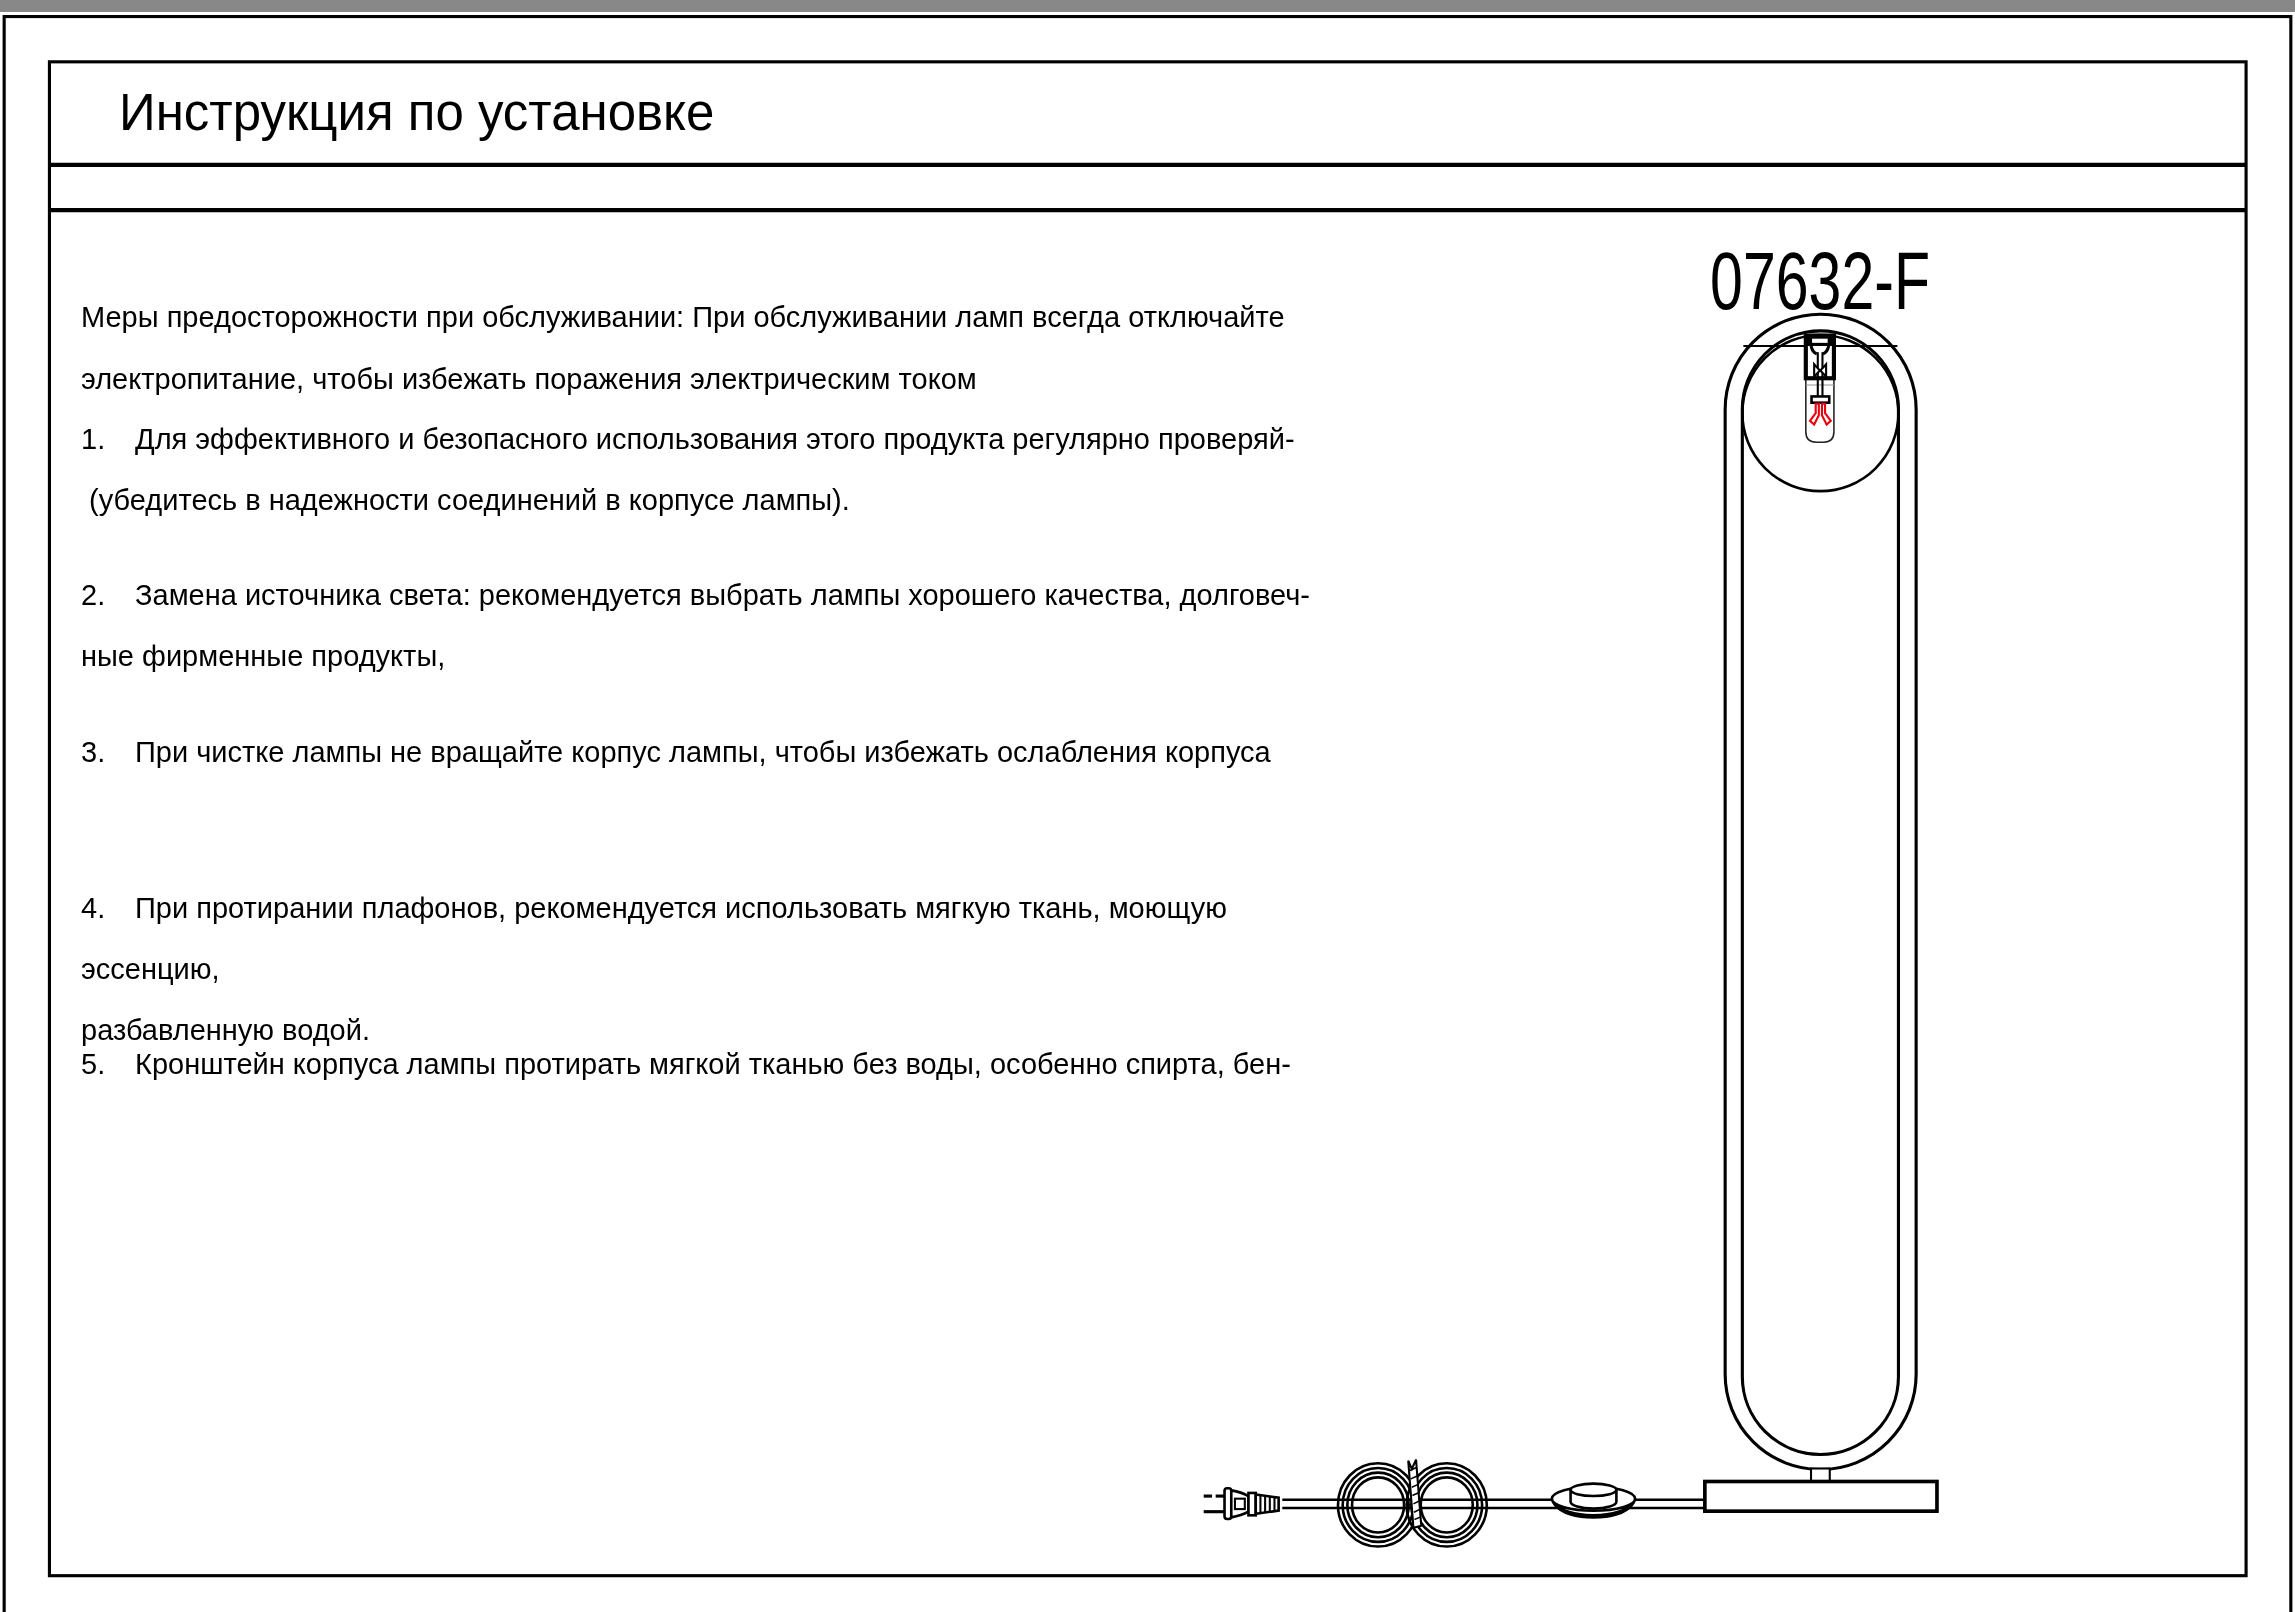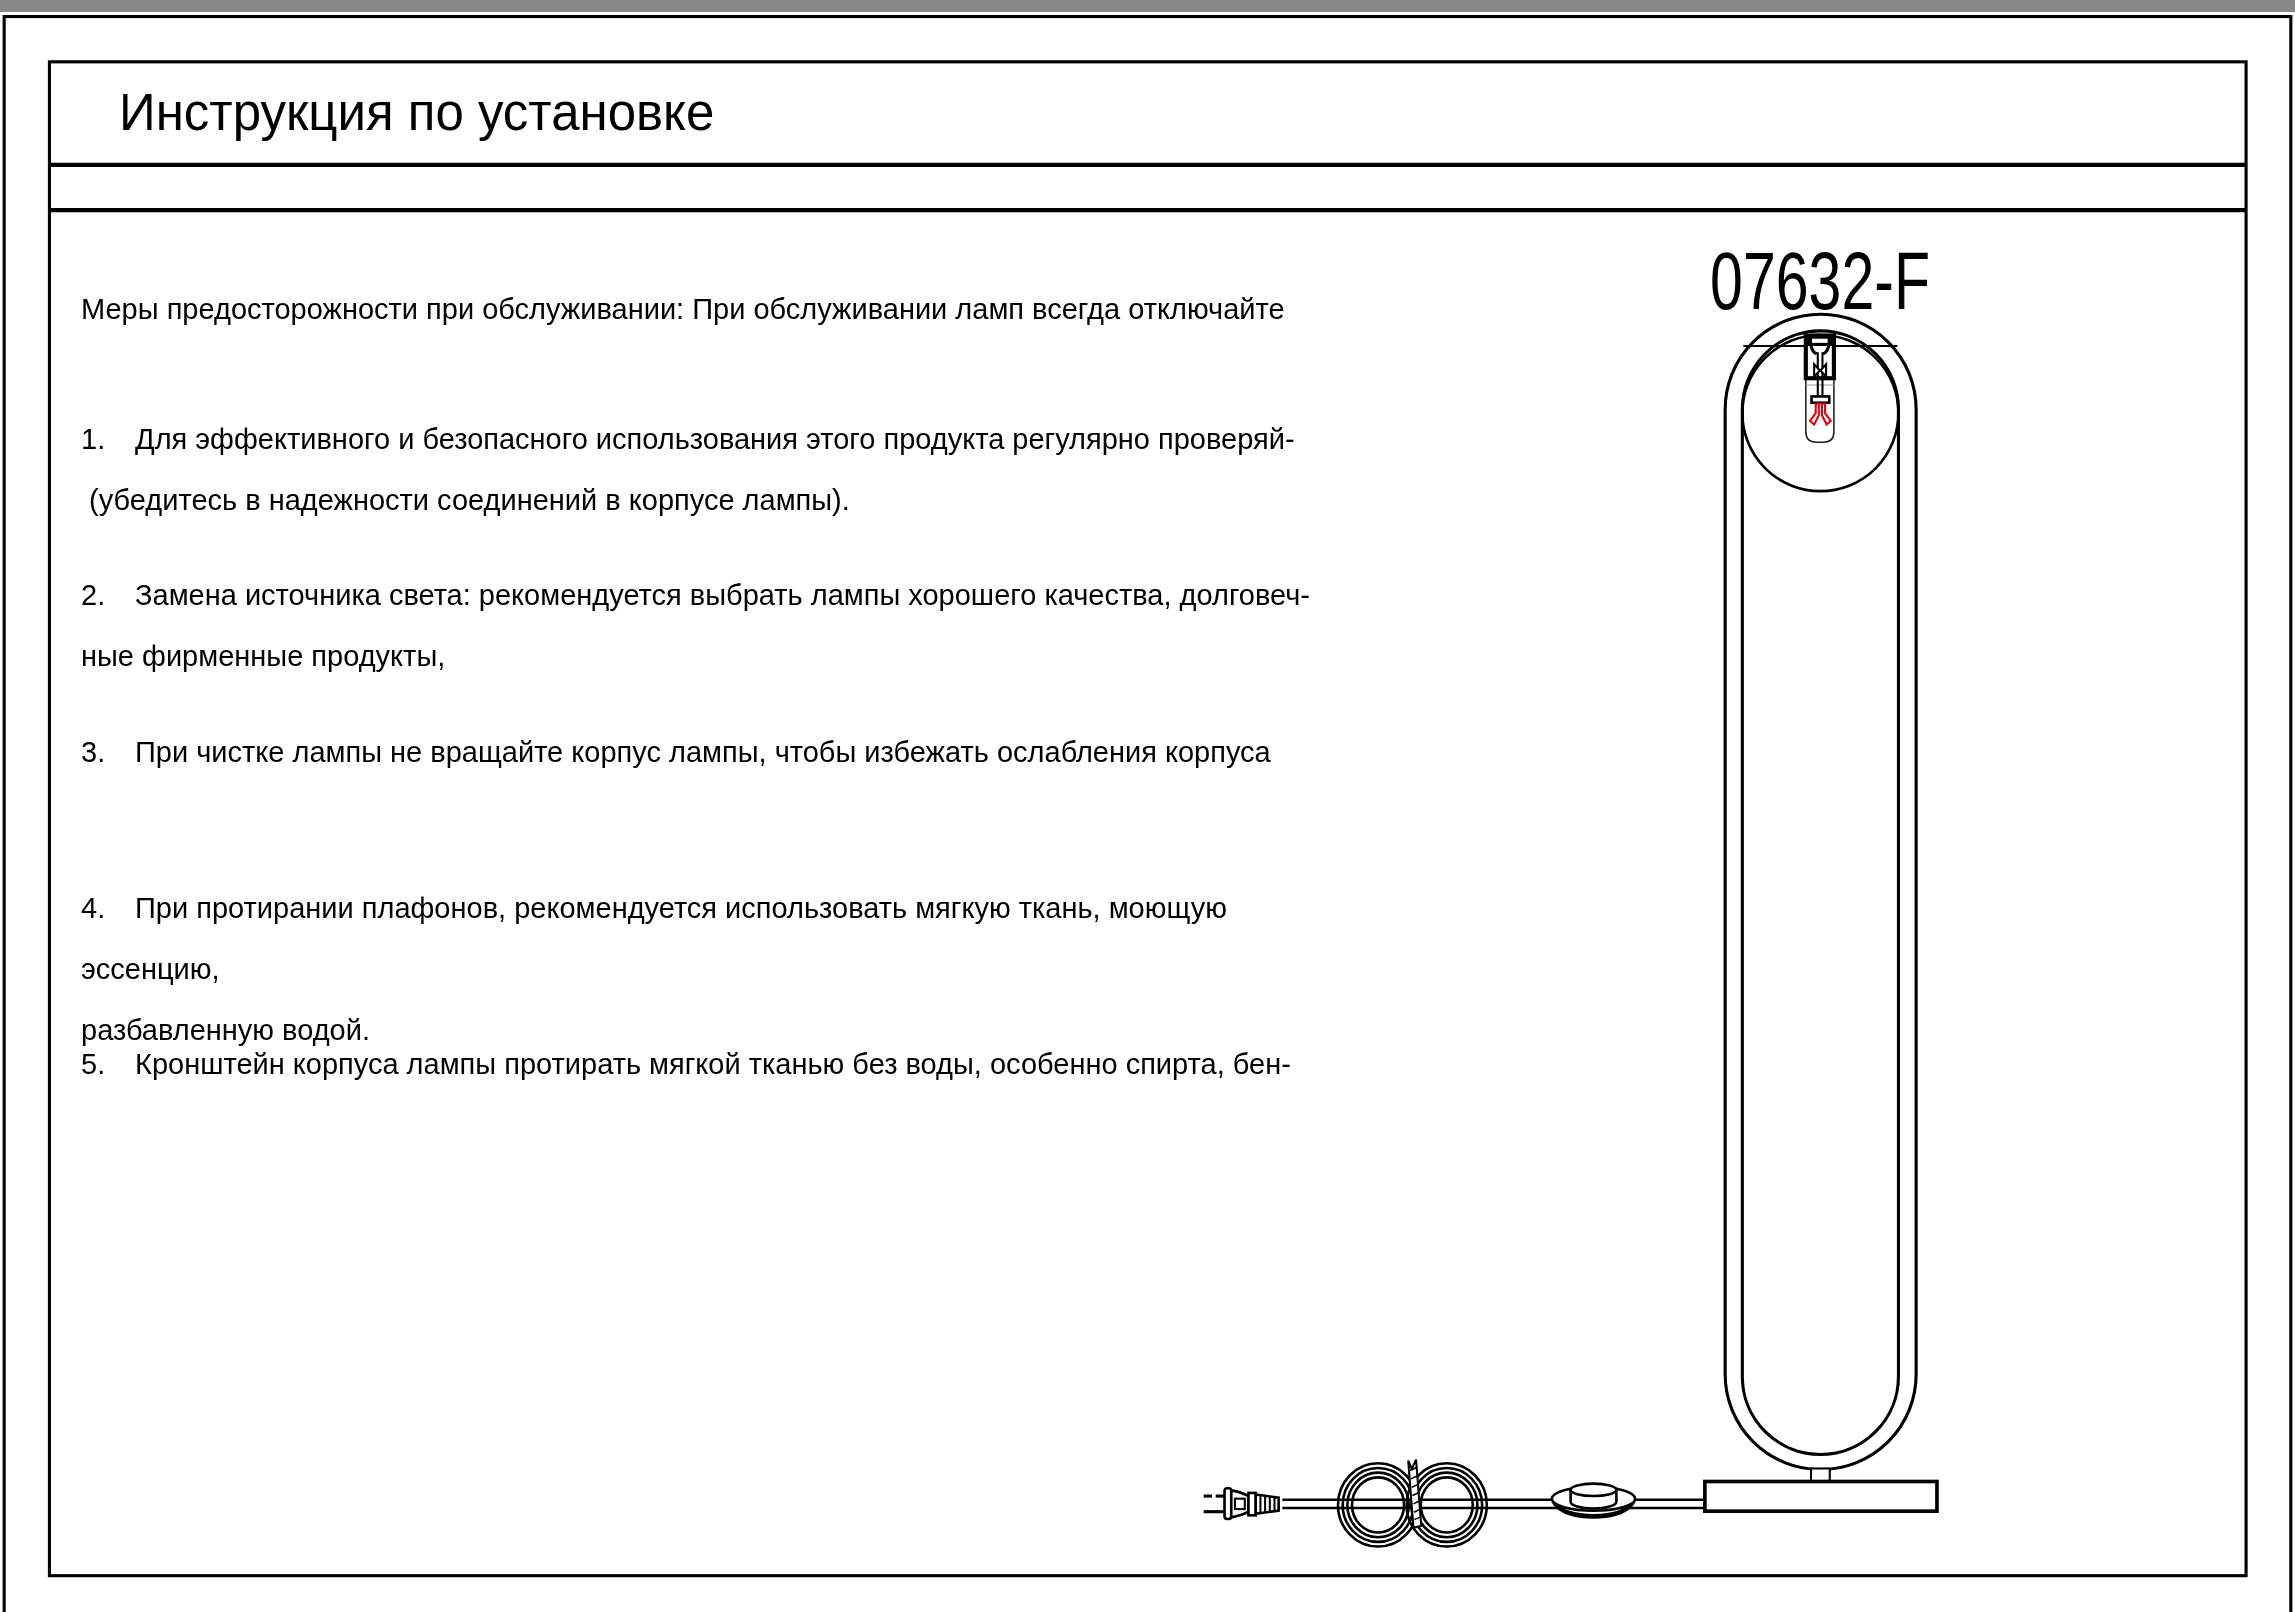--- a/index.html
+++ b/index.html
@@ -25,21 +25,21 @@
     font-size:51px;letter-spacing:0px;
   }
   #model{
     left:1612px;top:227px;width:416px;
     text-align:center;
     font-size:82px;line-height:83px;
     transform:scaleX(0.72);
     transform-origin:50% 50%;
   }
   .body-line{font-size:29px;line-height:42px;}
-  #warning{left:81px;top:256px;}
+  #warning{left:81px;top:264px;}
   .item{position:absolute;left:81px;}
   .item .body-line{line-height:41px;}
   .item-first{display:flex;}
   .item-num{display:inline-block;width:54px;}
   #item-1{top:387px;}
   #item-2{top:543px;}
   #item-3{top:700px;}
   #item-4{top:856px;}
   #item-5{top:1012px;}
 
@@ -151,20 +151,21 @@
       <rect class="fw" x="3276" y="2823" width="446" height="57" stroke-width="7"></rect>
     </g>
   </svg>
 
   <div id="title" class="txt">Инструкция по установке</div>
 
   <div id="model" class="txt">07632-F</div>
 
   <div id="warning" class="txt">
     <div class="body-line">Меры предосторожности при обслуживании: При обслуживании ламп всегда отключайте</div>
+    <div class="body-line">электропитание, чтобы избежать поражения электрическим током</div>
   </div>
 
   <div id="item-1" class="item txt">
     <div class="body-line item-first">
       <span class="item-num">1.</span><span>Для эффективного и безопасного использования этого продукта регулярно проверяй-</span>
     </div>
     <div class="body-line"> (убедитесь в надежности соединений в корпусе лампы).</div>
   </div>
 
   <div id="item-2" class="item txt">

